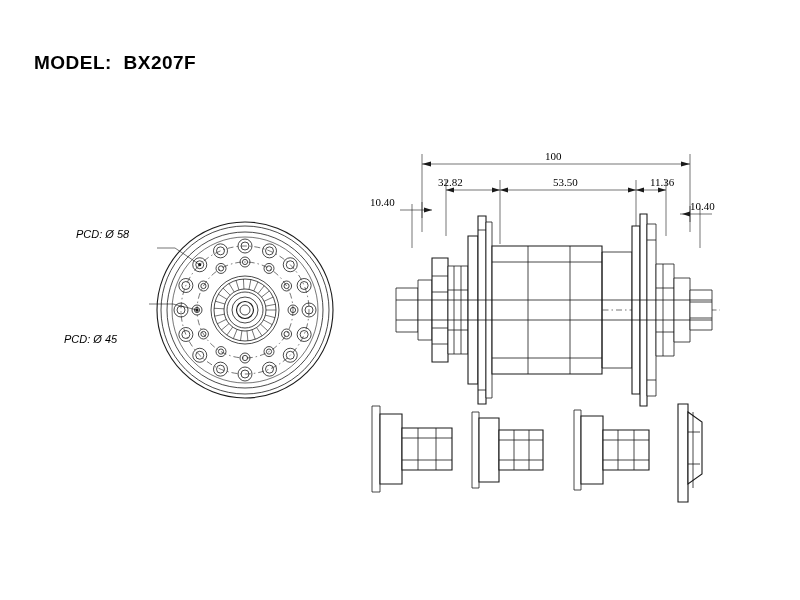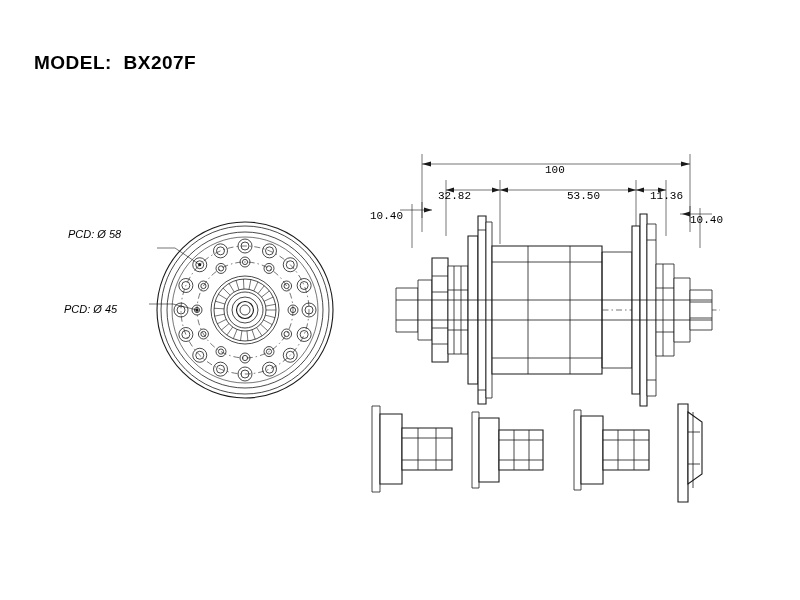--- a/index.html
+++ b/index.html
@@ -26,23 +26,22 @@
     left: 34px;
     top: 52px;
     font-size: 19px;
     font-weight: bold;
     letter-spacing: 0.5px;
     white-space: pre;
   }
   .dim-label {
     position: absolute;
     font-size: 11px;
-    font-family: Liberation Mono, monospace;
+    font-family: Liberation Serif, serif;
     white-space: nowrap;
-    margin-top: 14px;
   }
   .pcd-label {
     position: absolute;
     font-size: 11px;
     font-family: "Liberation Sans", sans-serif;
     white-space: nowrap;
     font-style: italic;
   }
   svg { display: block; }
   .ln { stroke: #1a1a1a; fill: none; }
@@ -226,22 +225,22 @@
       <circle class="ln med" cx="0" cy="0" r="8.5"></circle>
       <circle class="ln thin" cx="0" cy="0" r="5"></circle>
 
       <path class="ln vthin" d="M -45.3 -45.3 L -70 -62 L -88 -62"></path>
       <path class="ln vthin" d="M -48 0 L -72 -6 L -96 -6"></path>
       <circle cx="-45.3" cy="-45.3" r="1.6" fill="#1a1a1a"></circle>
       <circle cx="-48" cy="0" r="1.6" fill="#1a1a1a"></circle>
     </g>
   </svg>
 
-  <div class="pcd-label" style="left:68px;top:228px;">PCD: Ø 58</div>
-  <div class="pcd-label" style="left:64px;top:303px;">PCD: Ø 45</div>
+  <div class="pcd-label" style="left:76px;top:228px;">PCD: Ø 58</div>
+  <div class="pcd-label" style="left:64px;top:333px;">PCD: Ø 45</div>
 
   <svg width="400" height="290" style="position:absolute;left:360px;top:140px;">
 
     <g class="ln vthin">
 
       <line x1="62" y1="14" x2="62" y2="92"></line>
       <line x1="330" y1="14" x2="330" y2="92"></line>
       <line x1="86" y1="40" x2="86" y2="96"></line>
       <line x1="140" y1="40" x2="140" y2="104"></line>
       <line x1="276" y1="40" x2="276" y2="104"></line>
@@ -309,21 +308,21 @@
       <path class="thin fillwhite" d="M314 138 h16 v64 h-16 z"></path>
       <path class="thin fillwhite" d="M330 150 h22 v40 h-22 z"></path>
       <path class="thin" d="M330 162 h22 M330 178 h22"></path>
 
       <path class="thin" d="M36 160 h316 M36 180 h316"></path>
     </g>
   </svg>
 
   <div class="dim-label" style="left:545px;top:150px;">100</div>
   <div class="dim-label" style="left:438px;top:176px;">32.82</div>
-  <div class="dim-label" style="left:567px;top:176px;">53.50</div>
+  <div class="dim-label" style="left:553px;top:176px;">53.50</div>
   <div class="dim-label" style="left:650px;top:176px;">11.36</div>
   <div class="dim-label" style="left:370px;top:196px;">10.40</div>
   <div class="dim-label" style="left:690px;top:200px;">10.40</div>
 
   <svg width="400" height="110" style="position:absolute;left:360px;top:398px;">
 
     <g>
       <path class="ln thin fillwhite" d="M12 8 h8 v86 h-8 z"></path>
       <path class="ln med fillwhite" d="M20 16 h22 v70 h-22 z"></path>
       <path class="ln med fillwhite" d="M42 30 h50 v42 h-50 z"></path>

